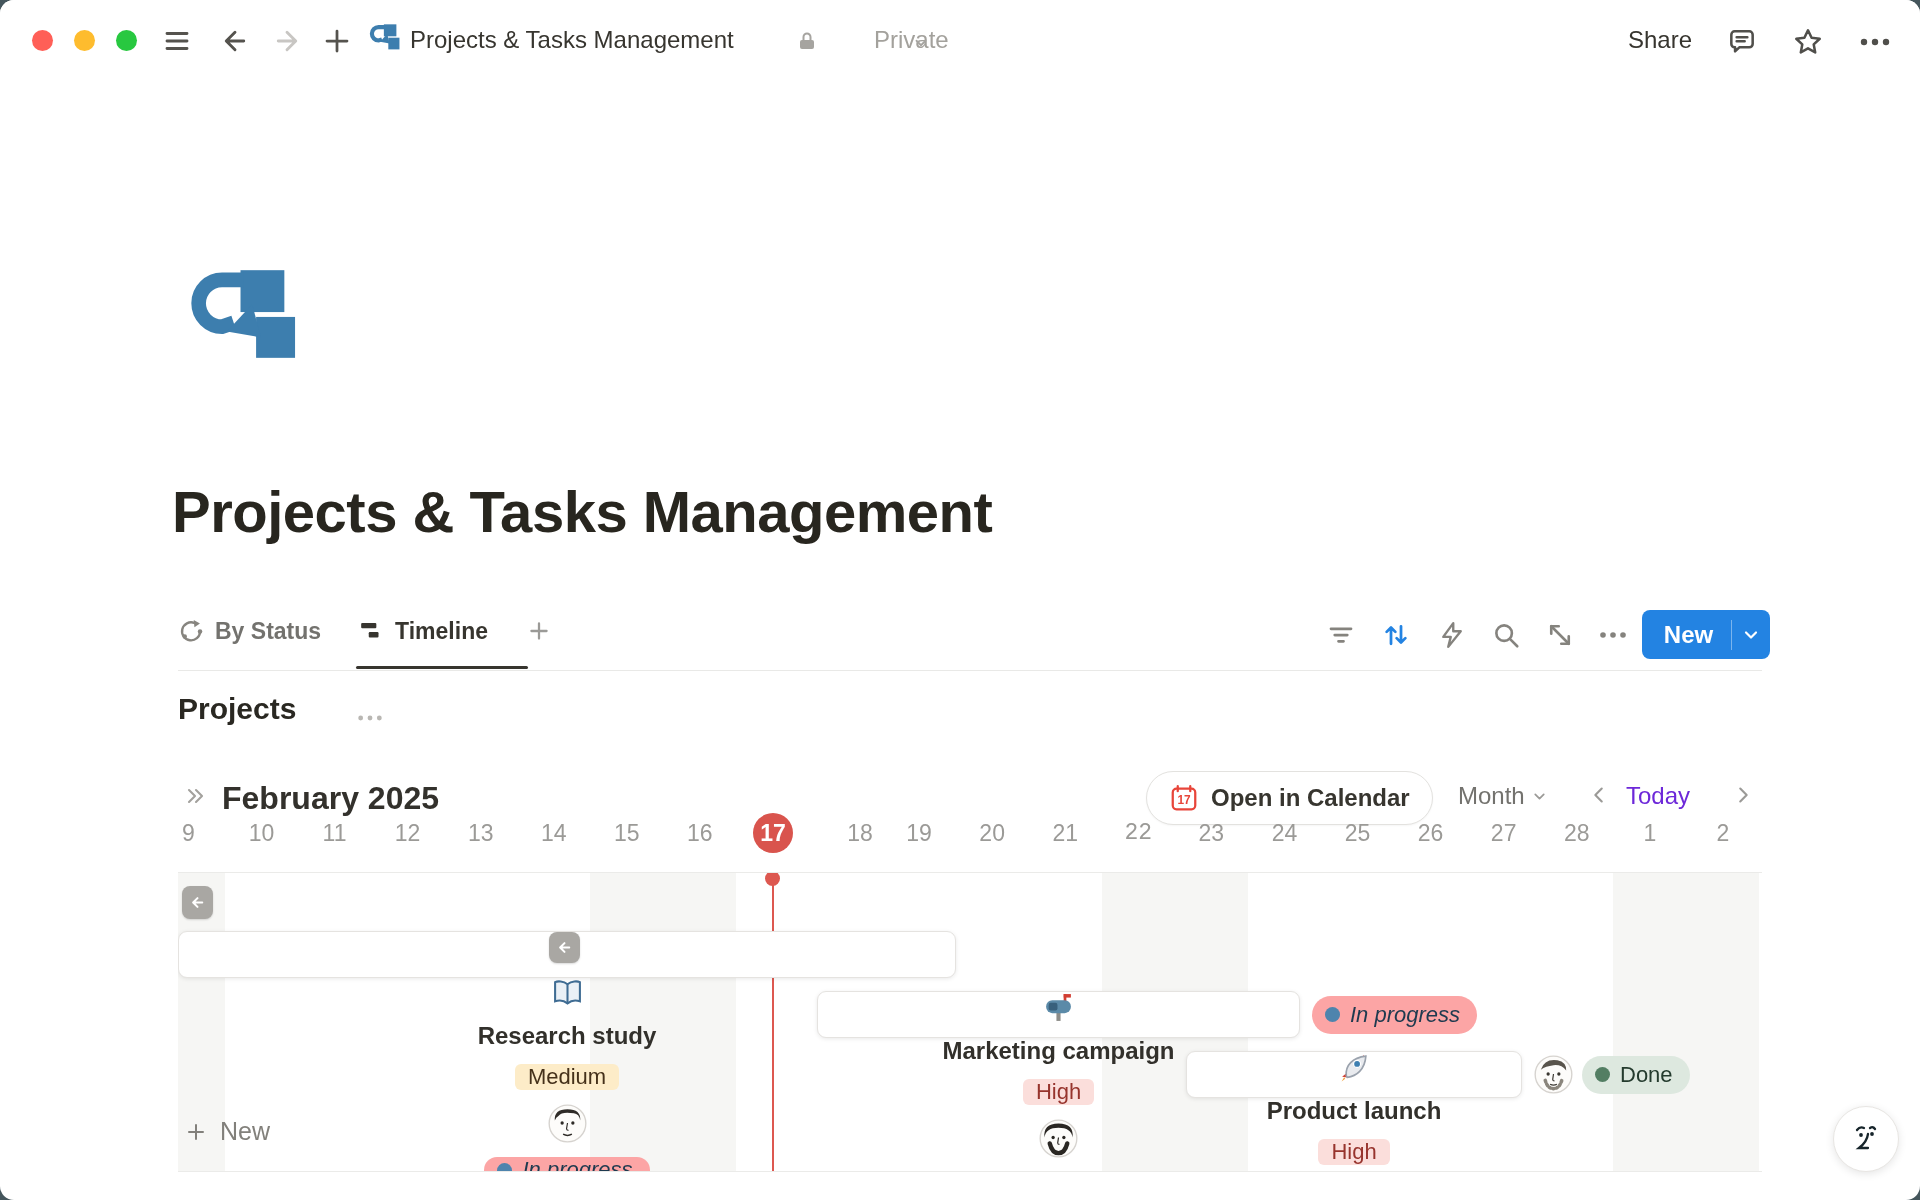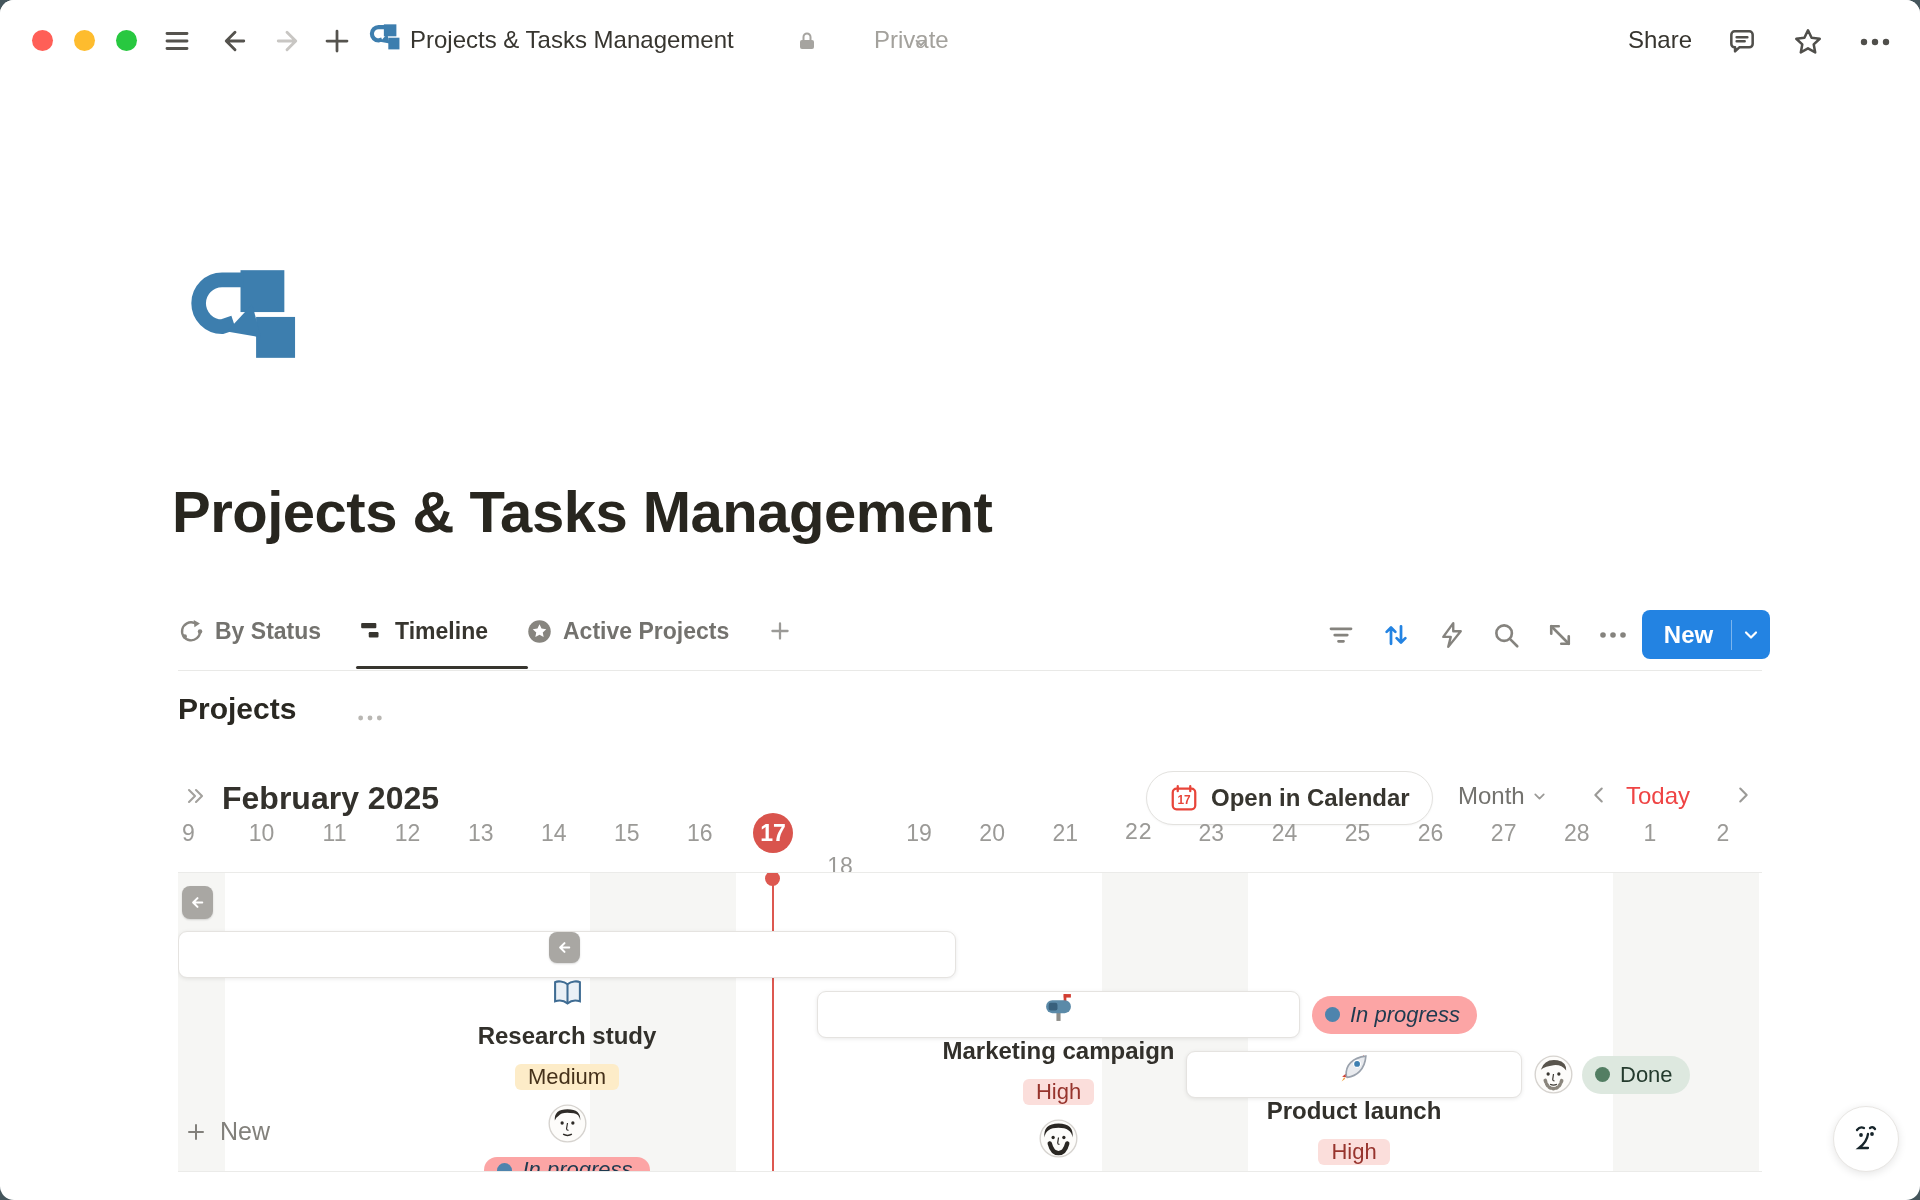--- a/index.html
+++ b/index.html
@@ -33,21 +33,21 @@
   .new-btn{position:absolute;left:1642px;top:610px;width:128px;height:49px;background:#2383e2;border-radius:8px;display:flex;align-items:center;color:#fff;}
   .new-btn .nb-main{flex:1;text-align:center;font-size:24px;font-weight:600;padding-left:4px;}
   .new-btn .nb-sep{width:1px;height:30px;background:rgba(255,255,255,.4);}
   .new-btn .nb-chev{width:38px;display:flex;justify-content:center;}
 
   
   .tlh-month{position:absolute;left:222px;top:780px;font-size:32px;font-weight:600;color:#33312c;}
   .open-cal{position:absolute;left:1146px;top:771px;height:52px;padding:0 22px;border:1px solid #e3e2df;border-radius:27px;background:#fff;display:flex;align-items:center;gap:12px;font-size:24px;font-weight:600;color:#37352f;box-shadow:0 1px 2px rgba(0,0,0,.04);cursor:pointer;}
   .zoom-ctl{position:absolute;top:782px;font-size:24px;color:#73726e;display:flex;align-items:center;gap:6px;cursor:pointer;}
   .nav-chev{position:absolute;top:784px;color:#9b9a97;cursor:pointer;}
-  .today-btn{position:absolute;left:1626px;top:782px;font-size:24px;color:#ef4444;cursor:pointer;}
+  .today-btn{position:absolute;left:1626px;top:782px;font-size:24px;color:#6d28d9;cursor:pointer;}
 
   
   .dates{position:absolute;left:178px;top:813px;width:1584px;height:40px;}
   .day{position:absolute;top:0;width:74px;height:40px;line-height:40px;text-align:center;font-size:23px;color:#9b9a97;}
   .day.today{width:40px;height:40px;border-radius:50%;background:#d9544d;color:#fff;font-weight:600;}
 
   
   .grid{position:absolute;left:178px;top:872px;width:1584px;height:298px;border-top:1px solid #ebebe9;border-bottom:1px solid #ebebe9;overflow:hidden;background:#fff;}
   .band{position:absolute;top:0;bottom:0;background:#f6f6f4;}
   .today-line{position:absolute;top:6px;bottom:0;width:2px;background:#dd5850;}
@@ -169,29 +169,20 @@
       </div>
       <div class="tab active">
         <span class="ticon">
           <svg width="26" height="26" viewBox="0 0 24 24" fill="currentColor">
             <rect x="2" y="4.5" width="14" height="5" rx="1"></rect>
             <rect x="9" y="13" width="9" height="5" rx="1"></rect>
           </svg>
         </span>
         <span>Timeline</span>
       </div>
-      <div class="tab">
-        <span class="ticon">
-          <svg width="27" height="27" viewBox="0 0 24 24">
-            <circle cx="12" cy="12" r="10" fill="currentColor"></circle>
-            <path d="M12 5.6l1.8 3.8 4.2.5-3.1 2.9.8 4.1-3.7-2-3.7 2 .8-4.1-3.1-2.9 4.2-.5z" fill="#fff"></path>
-          </svg>
-        </span>
-        <span>Active Projects</span>
-      </div>
       <div class="tab" style="color: rgb(155, 154, 151);">
         <svg width="26" height="26" viewBox="0 0 24 24" fill="none" stroke="currentColor" stroke-width="2.1" stroke-linecap="round">
           <path d="M12 5v14M5 12h14"></path>
         </svg>
       </div>
     </div>
   <div class="tab-underline"></div>
   <div class="tabs-divider"></div>
 
   <div class="tool-icon" style="left:1326px">
@@ -287,21 +278,21 @@
   <div class="dates" id="dates">
       <div class="day" style="left: -26.6px;">9</div>
       <div class="day" style="left: 46.47px;">10</div>
       <div class="day" style="left: 119.54px;">11</div>
       <div class="day" style="left: 192.61px;">12</div>
       <div class="day" style="left: 265.68px;">13</div>
       <div class="day" style="left: 338.75px;">14</div>
       <div class="day" style="left: 411.82px;">15</div>
       <div class="day" style="left: 484.89px;">16</div>
       <div class="day today" style="left: 574.96px;">17</div>
-      <div class="day" style="left: 625px; margin-top: 33px;">18</div>
+      <div class="day" style="left: 645px;">18</div>
       <div class="day" style="left: 704.1px;">19</div>
       <div class="day" style="left: 777.17px;">20</div>
       <div class="day" style="left: 850.24px;">21</div>
       <div class="day" style="left: 923.31px; font-family: Liberation Mono, monospace;">22</div>
       <div class="day" style="left: 996.38px;">23</div>
       <div class="day" style="left: 1069.45px;">24</div>
       <div class="day" style="left: 1142.52px;">25</div>
       <div class="day" style="left: 1215.59px;">26</div>
       <div class="day" style="left: 1288.66px;">27</div>
       <div class="day" style="left: 1361.73px;">28</div>

